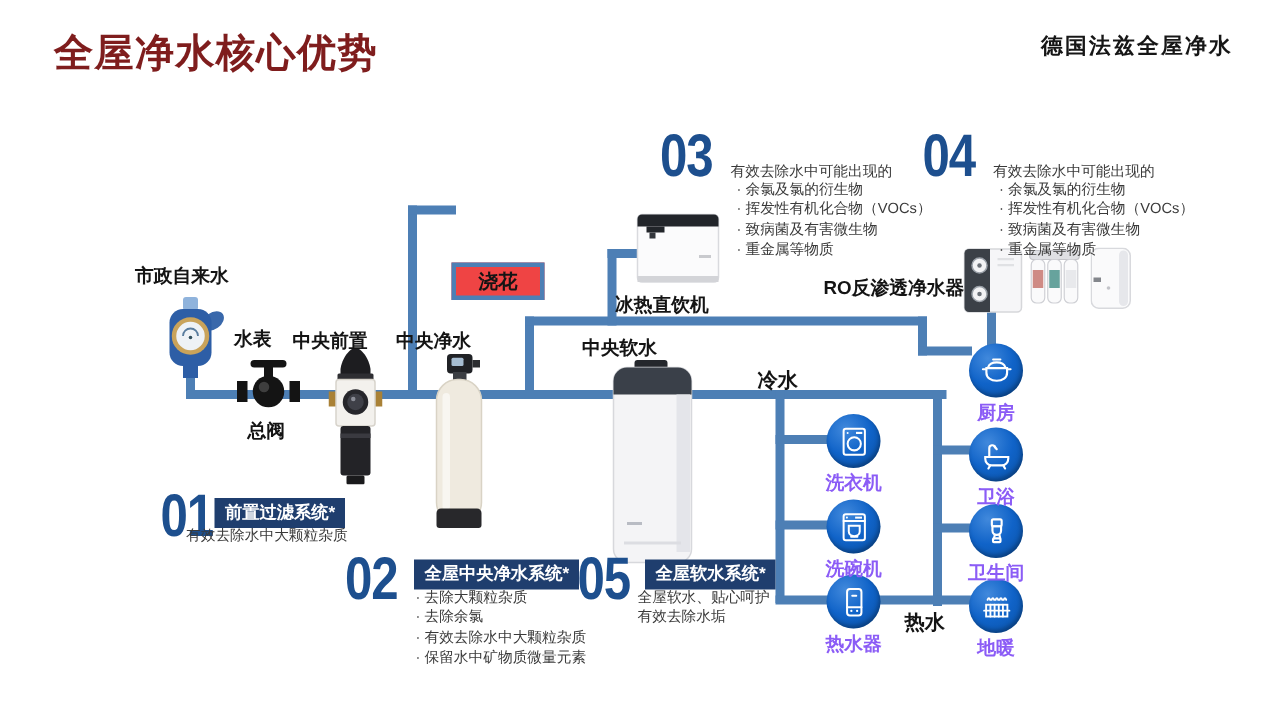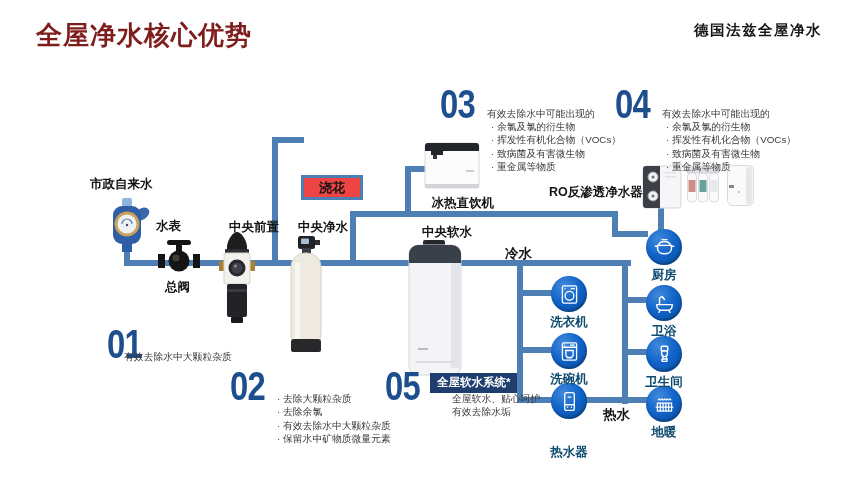--- a/index.html
+++ b/index.html
@@ -15,24 +15,24 @@
   .flagbar .fb3{flex:1;background:var(--flag-gold,#f0b400);}
   .brand{font-family:"Liberation Serif","DejaVu Serif",serif;font-weight:700;font-size:33px;line-height:1;margin-left:4px;color:#161616;}
   .tagline{font-size:14.5px;font-weight:700;letter-spacing:1.5px;margin-top:5px;color:#161616;}
   
   .pipe{position:absolute;background:var(--pipe-blue,#4d7fb5);z-index:1;}
   
   .node{position:absolute;width:36px;height:36px;border-radius:50%;z-index:3;
         background:radial-gradient(circle at 35% 28%, #4189dc 0%, var(--circle-blue,#1063c8) 48%, #0a4fa0 100%);
         box-shadow:inset -1px -2px 3px rgba(0,0,0,.28);display:flex;align-items:center;justify-content:center;}
   .node svg{width:23px;height:23px;}
-  .node-label{position:absolute;width:84px;text-align:center;font-size:12.5px;font-weight:700;color:#0c4a6e;z-index:4;white-space:nowrap;}
+  .node-label{position:absolute;width:84px;text-align:center;font-size:12.5px;font-weight:700;color:#8b5cf6;z-index:4;white-space:nowrap;}
   .dev{position:absolute;z-index:3;}
   .dev-label{position:absolute;font-size:12.5px;font-weight:700;color:#141414;z-index:4;white-space:nowrap;}
-  .dev-label.ctr{text-align:right;width:84px;}
+  .dev-label.ctr{text-align:left;width:84px;}
   .flow-label{position:absolute;font-size:13.5px;font-weight:700;color:#141414;z-index:4;}
   .watering-box{position:absolute;left:301px;top:131px;width:56px;height:19px;border:3px solid var(--pipe-blue,#4d7fb5);
         background:#ef4444;z-index:3;display:flex;align-items:flex-end;justify-content:center;
         font-size:13px;font-weight:700;color:#141414;margin-top:44px;}
   
   .big-num{position:absolute;font-size:40px;font-weight:800;line-height:1;color:var(--number-blue,#1d4f8e);
         z-index:4;transform:scaleX(.82);transform-origin:left top;letter-spacing:-1px;}
   .sec-box{position:absolute;background:var(--box-navy,#1f3e6e);color:#fff;font-size:11.5px;font-weight:700;
         padding:2px 7px 3px;z-index:4;white-space:nowrap;}
   .sec-intro{position:absolute;font-size:9.8px;color:#3a3a3a;z-index:4;white-space:nowrap;font-family:Liberation Serif, serif;}
@@ -252,26 +252,28 @@
       <path d="M10.6 7.4 h2.8"></path>
     </svg>
   </div>
 
   <div class="node-label" style="left:622px;top:267px;">厨房</div>
   <div class="node-label" style="left:622px;top:323px;">卫浴</div>
   <div class="node-label" style="left:622px;top:374px;">卫生间</div>
   <div class="node-label" style="left:622px;top:424px;">地暖</div>
   <div class="node-label" style="left:527px;top:314px;">洗衣机</div>
   <div class="node-label" style="left:527px;top:371px;">洗碗机</div>
-  <div class="node-label" style="left:527px;top:444px;">热水器</div>
+  <div class="node-label" style="left:527px;top:421px;">热水器</div>
 
   <div class="big-num" style="left:107px;top:324px;">01</div>
+  <div class="sec-box" style="left:143px;top:332px;">前置过滤系统*</div>
   <div class="sec-intro" style="left:124px;top:351px;">有效去除水中大颗粒杂质</div>
 
   <div class="big-num" style="left:230px;top:366px;">02</div>
+  <div class="sec-box" style="left:276px;top:373px;">全屋中央净水系统*</div>
   <div class="bullets" style="left:277px;top:392px;">
       <div class="bullet">去除大颗粒杂质</div>
       <div class="bullet">去除余氯</div>
       <div class="bullet">有效去除水中大颗粒杂质</div>
       <div class="bullet">保留水中矿物质微量元素</div>
     </div>
 
   <div class="big-num" style="left:440px;top:84px;">03</div>
   <div class="sec-intro" style="left:487px;top:108px;">有效去除水中可能出现的</div>
   <div class="bullets" style="left:491px;top:120px;">
@@ -285,18 +287,18 @@
   <div class="sec-intro" style="left:662px;top:108px;">有效去除水中可能出现的</div>
   <div class="bullets" style="left:666px;top:120px;">
       <div class="bullet">余氯及氯的衍生物</div>
       <div class="bullet">挥发性有机化合物（VOCs）</div>
       <div class="bullet">致病菌及有害微生物</div>
       <div class="bullet">重金属等物质</div>
     </div>
 
   <div class="big-num" style="left:385px;top:366px;">05</div>
   <div class="sec-box" style="left:430px;top:373px;">全屋软水系统*</div>
-  <div class="bullets" style="left:452px;top:392px;">
+  <div class="bullets" style="left:425px;top:392px;">
       <div class="plainline">全屋软水、贴心呵护</div>
       <div class="plainline">有效去除水垢</div>
     </div>
 
 </div>
 
 </body></html>

